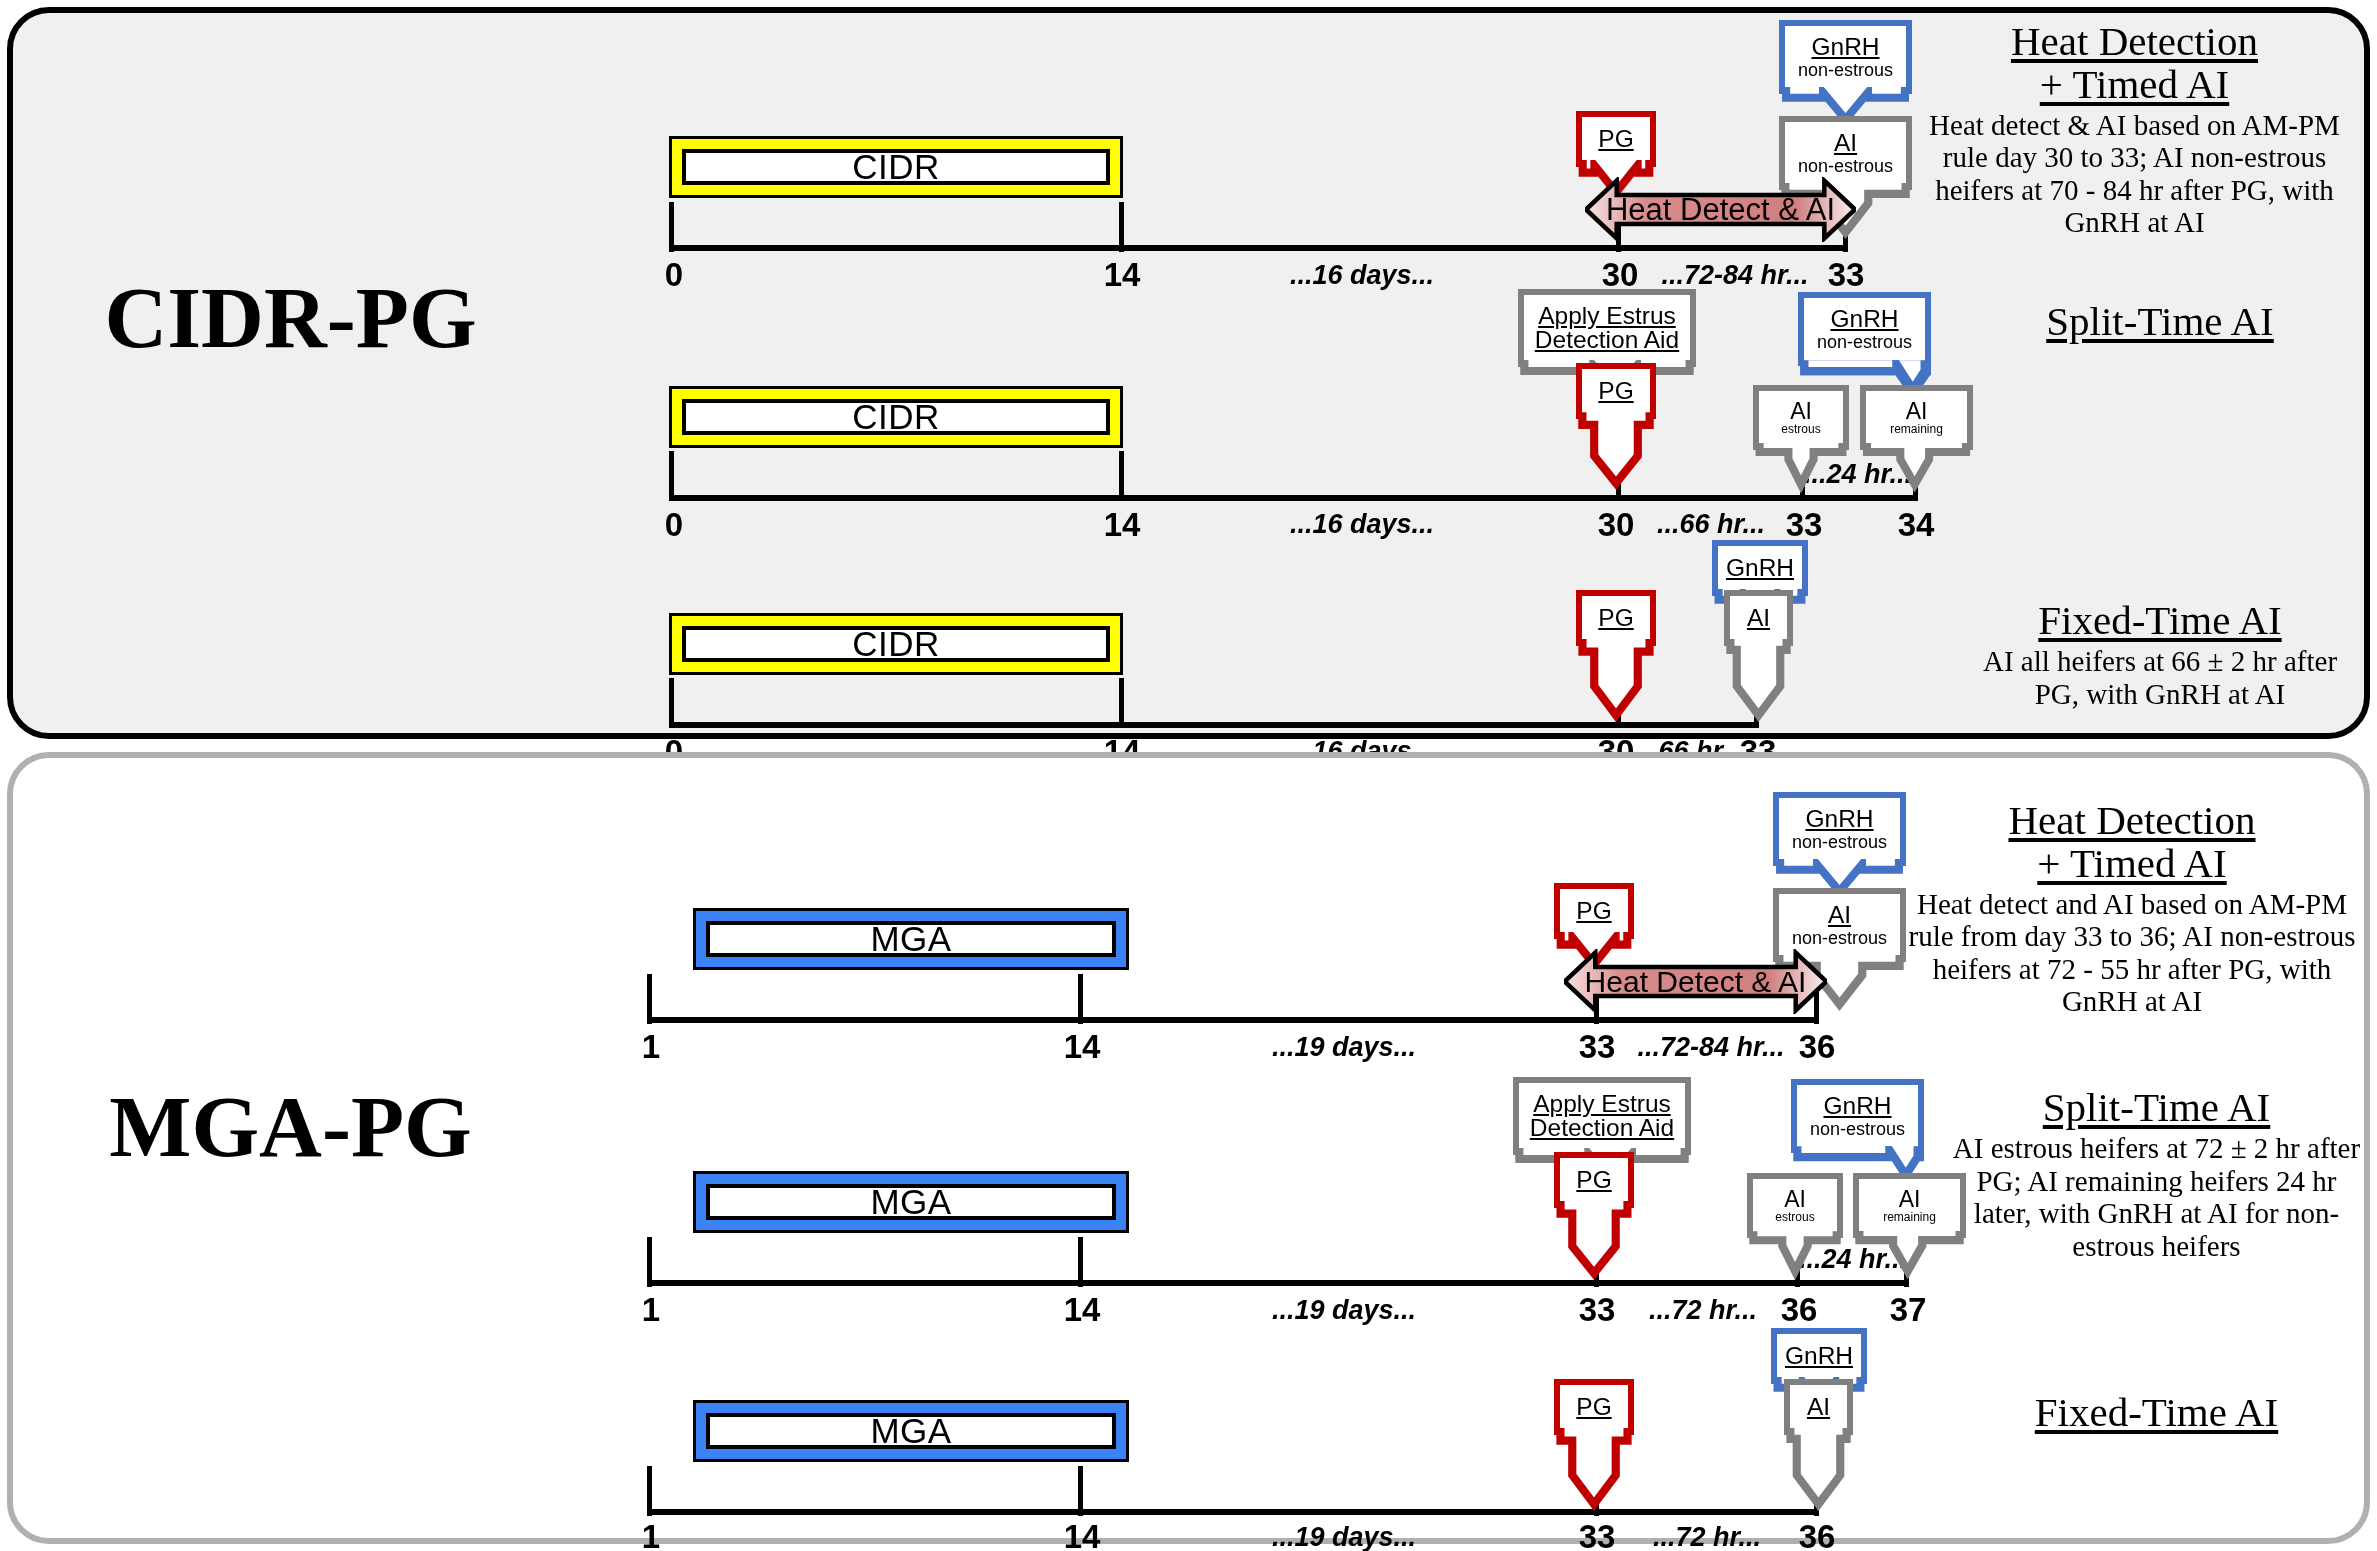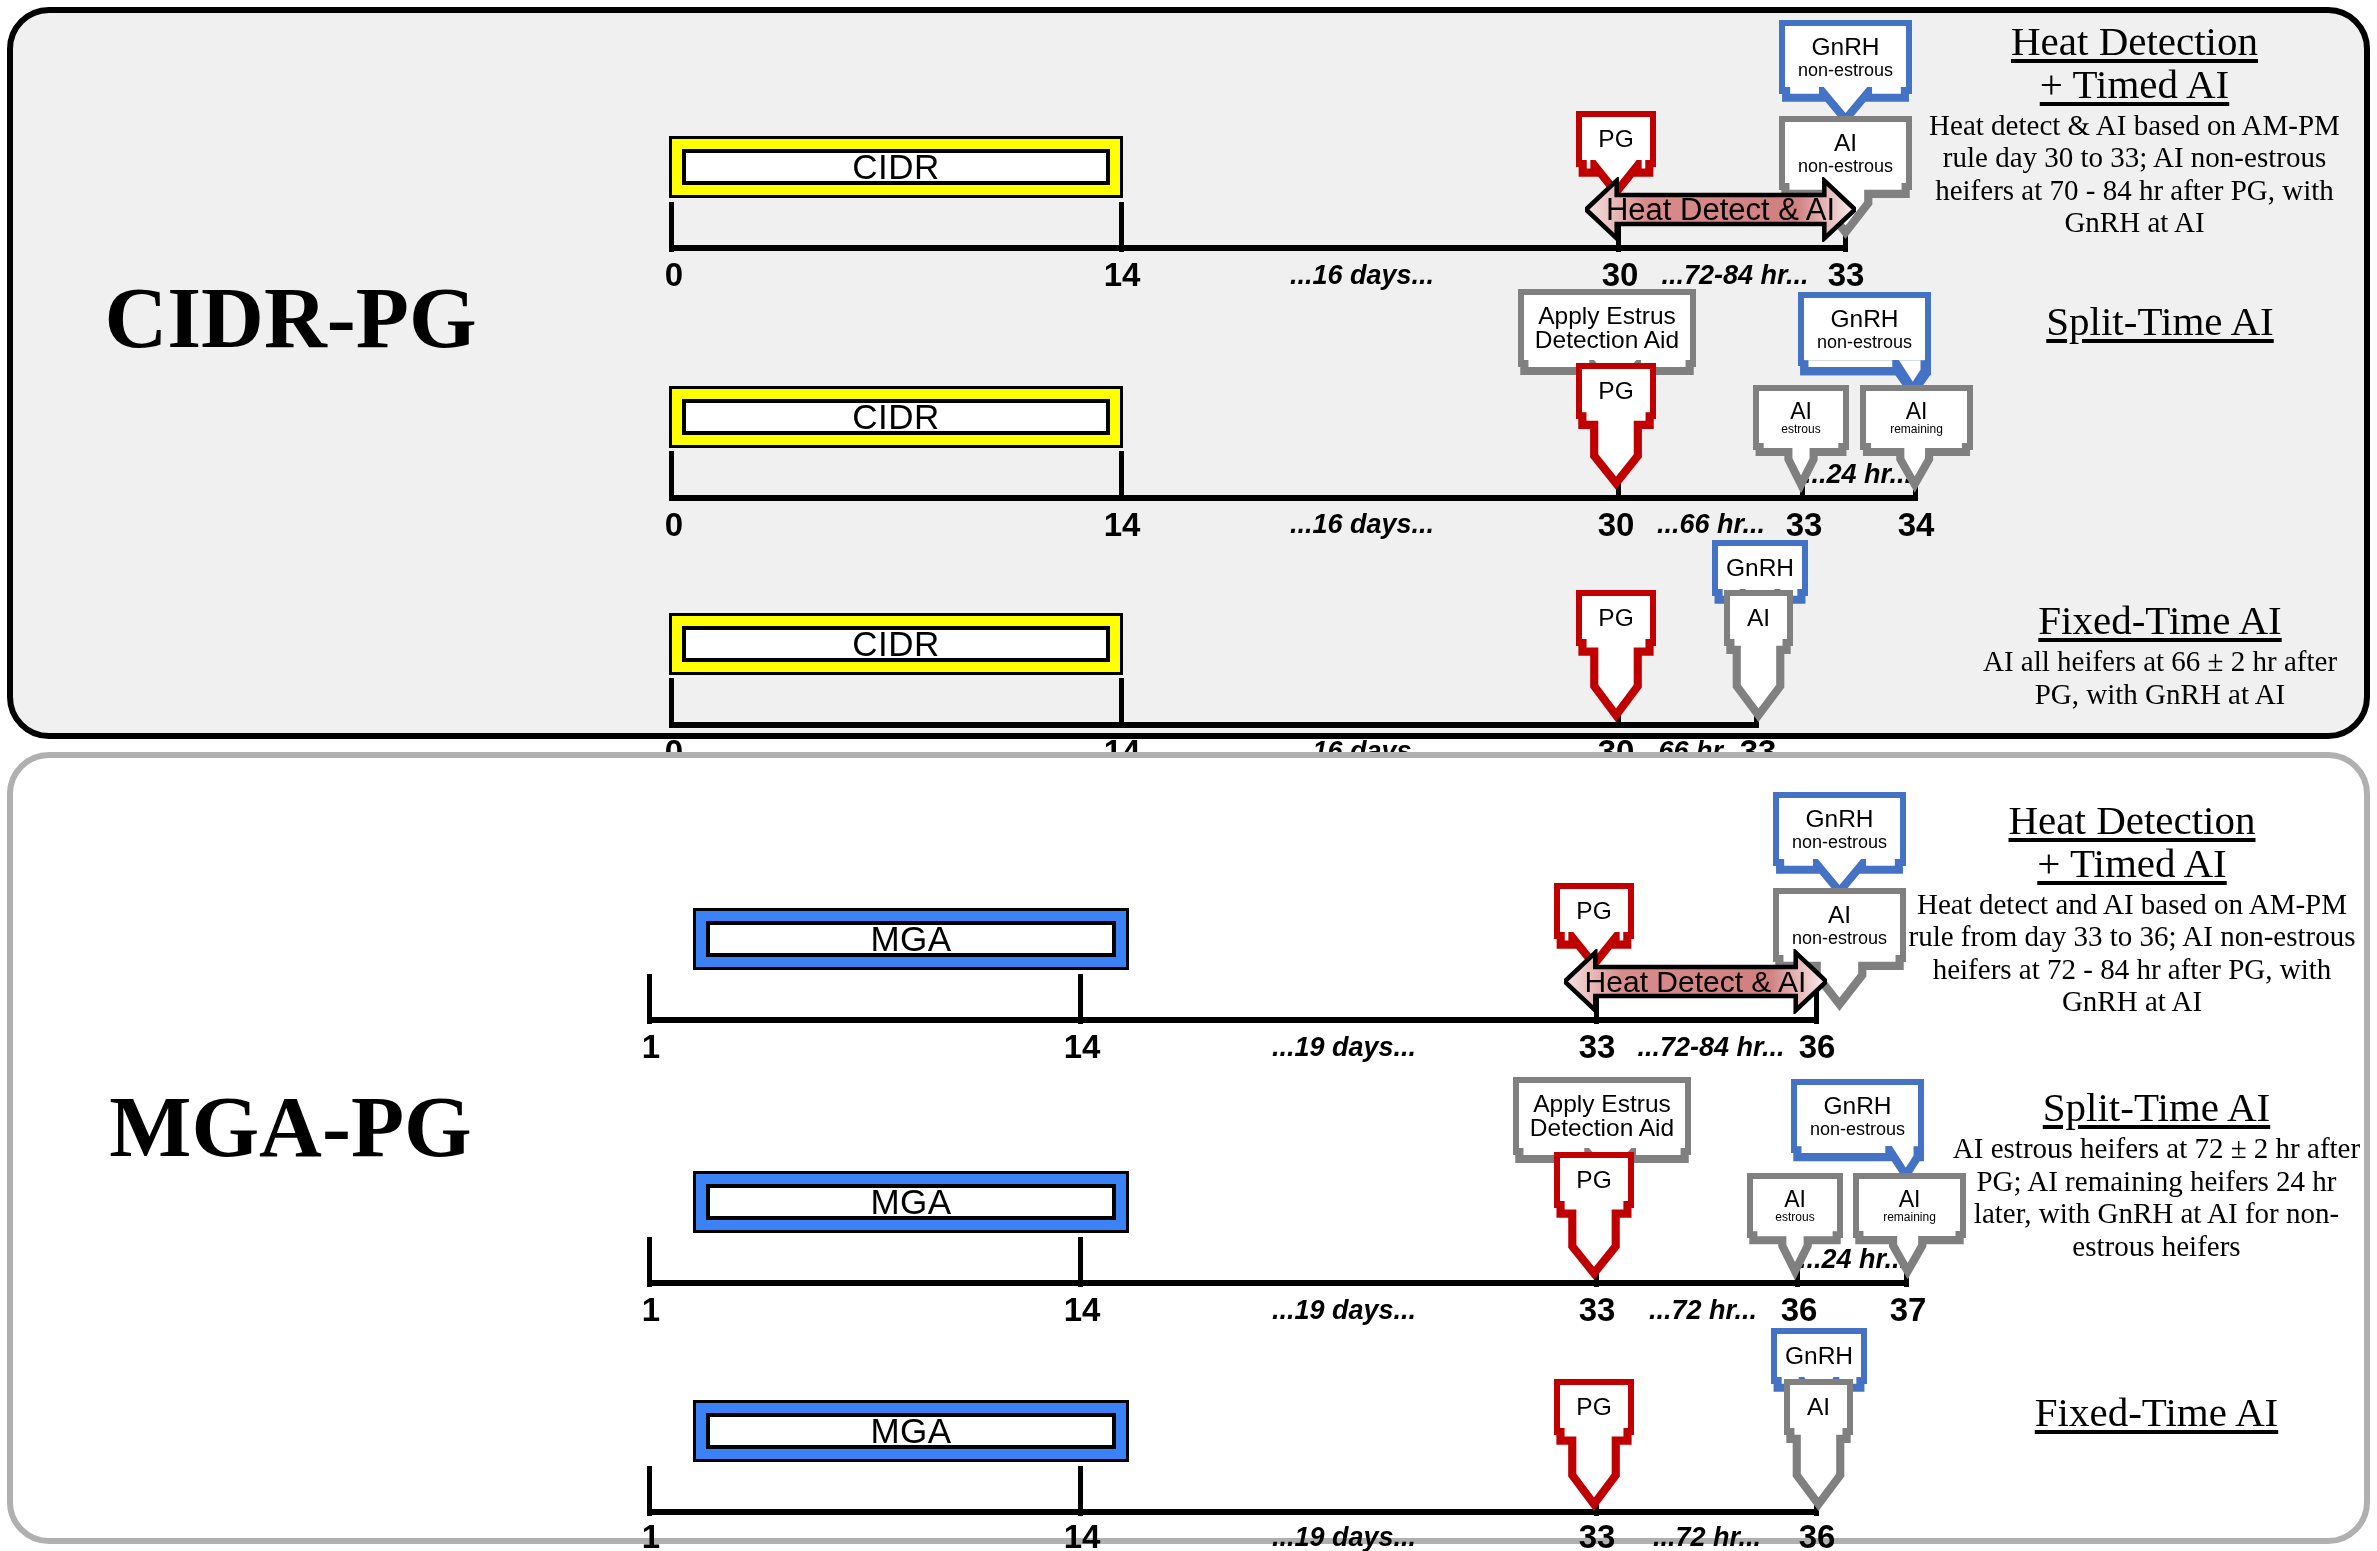--- a/index.html
+++ b/index.html
@@ -24,21 +24,21 @@
   
   .treatbar{position:absolute;box-sizing:border-box;display:flex;align-items:center;justify-content:center;}
   .treatbar .inner{box-sizing:border-box;width:100%;height:100%;background:#fff;border:4.5px solid #000;display:flex;align-items:center;justify-content:center;font-size:35px;font-weight:400;color:#000;letter-spacing:0.5px;}
   .bar-cidr{background:#ffff00;border:3.6px solid #000;padding:10px;}
   .bar-mga{background:#3b82f6;border:3.6px solid #000;padding:10px;margin-left:46px;}
 
   
   .callout{position:absolute;box-sizing:border-box;background:#fff;display:flex;flex-direction:column;align-items:center;justify-content:center;line-height:1.0;}
   .callout .l1{font-size:31px;color:#000;white-space:nowrap;}
   .callout .l2{font-size:23px;color:#000;white-space:nowrap;margin-top:0.9px;}
-  .callout.small .l1{font-size:24.5px;}
+  .callout.small .l1{font-size:24.5px;text-decoration:underline;}
   .callout.small .l2{font-size:18px;}
   .callout.tiny .l1{font-size:23px;}
   .callout.tiny .l2{font-size:12px;}
 
   .bx-red{border:6.4px solid #c00000;}
   .bx-blue{border:6.4px solid #4472c4;}
   .bx-gray{border:6.4px solid #808080;}
 
   
   .tail{position:absolute;}
@@ -283,21 +283,21 @@
         <stop offset="100%" stop-color="#faeeee"></stop>
       </linearGradient>
     </defs>
     <polygon points="0,36 34,4 34,20 256,20 256,4 290,36 256,68 256,52 34,52 34,68" fill="url(#hd2)" stroke="#000000" stroke-width="5"></polygon>
   </svg>
   <div style="position:absolute;left:1564px;top:949px;width:263px;height:65px;display:flex;align-items:center;justify-content:center;font-size:30px;color:#000;">Heat Detect &amp; AI</div>
 
   <div class="desc" style="left:1907px;top:799px;width:450px;">
     <div class="hd"><u>Heat Detection</u></div>
     <div class="hd"><u>+ Timed AI</u></div>
-    <div class="bodytxt">Heat detect and AI based on AM-PM rule from day 33 to 36; AI non-estrous heifers at 72 - 84 hr after PG, with GnRH at AI</div>
+    <div class="bodytxt">Heat detect and AI based on AM-PM rule from day 33 to 36; AI non-estrous heifers at 72 - 55 hr after PG, with GnRH at AI</div>
   </div>
 </div>
 
 <div class="row">
   <div class="treatbar bar-mga" style="left:647px;top:1171px;width:436px;height:62px;">
     <div class="inner">MGA</div>
   </div>
   <div class="axis" style="left:647px;top:1280px;width:1262px;"></div>
   <div class="tick" style="left:647px;top:1237px;height:50px;"></div>
   <div class="tick" style="left:1078px;top:1237px;height:50px;"></div>

